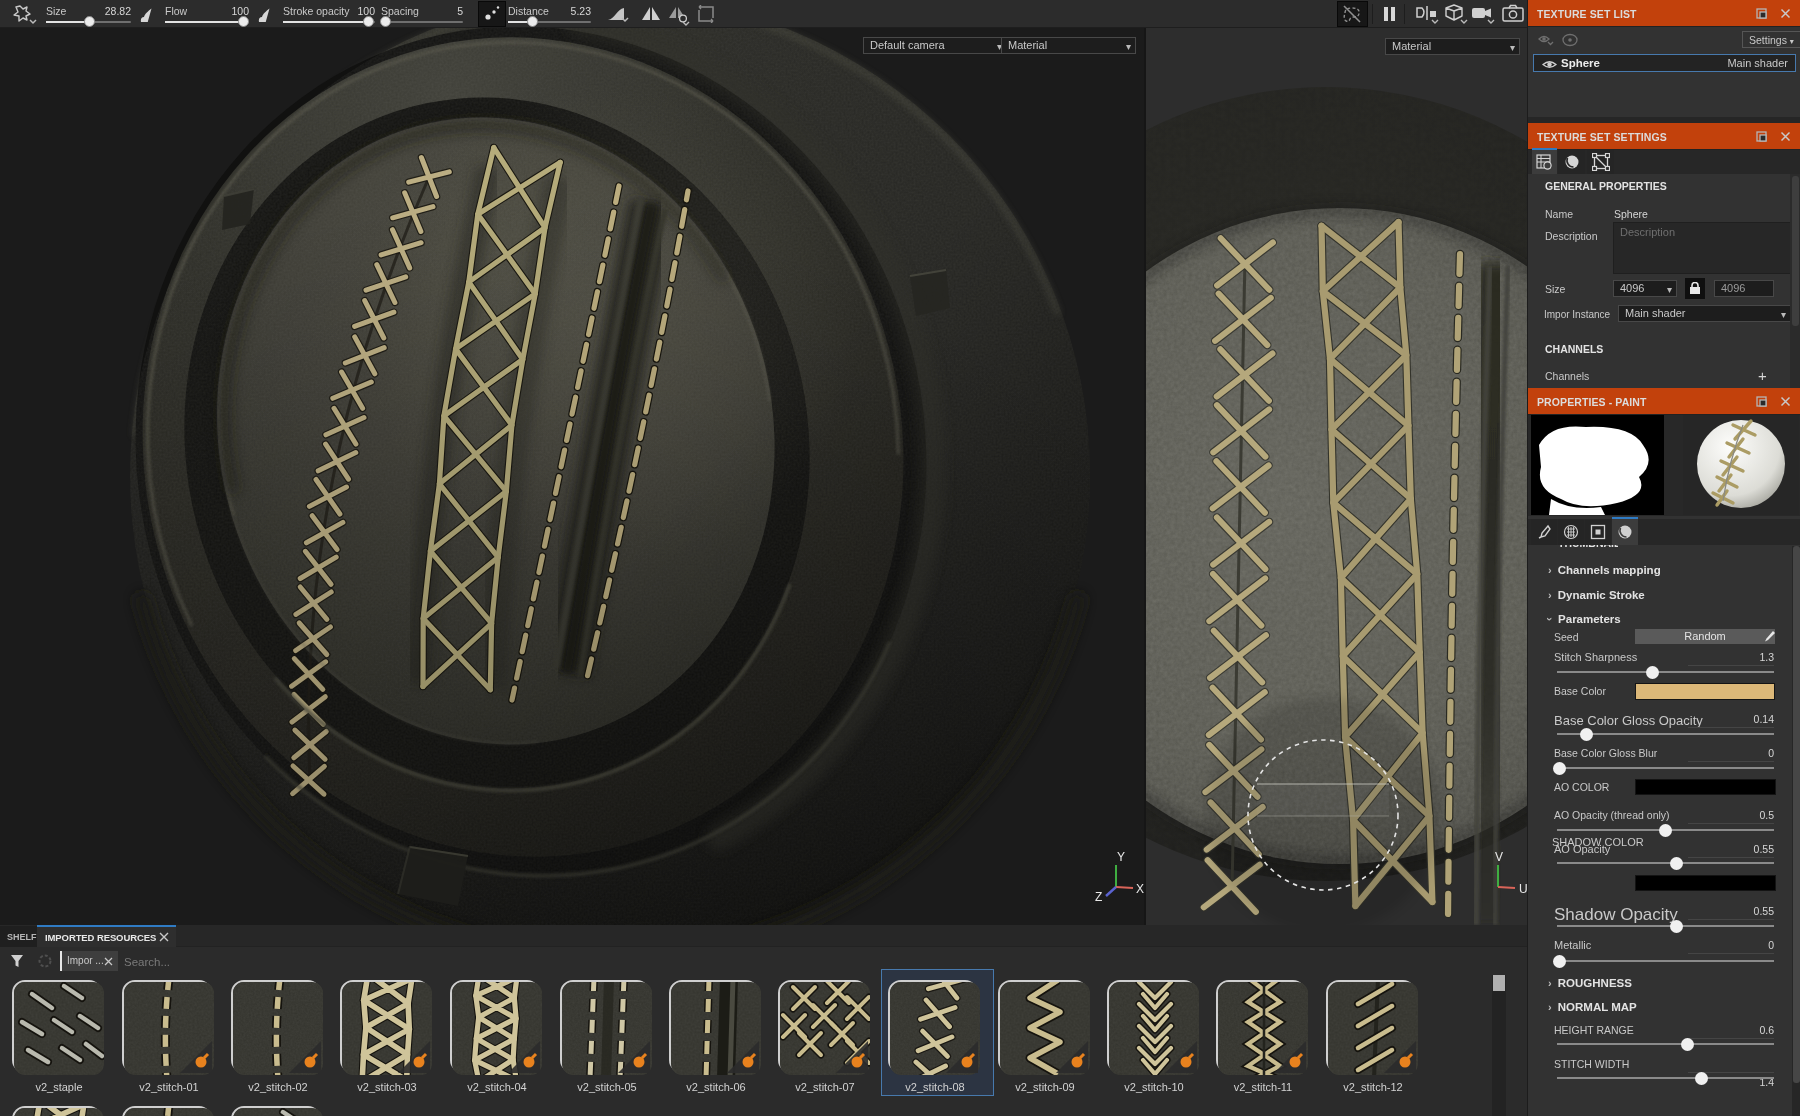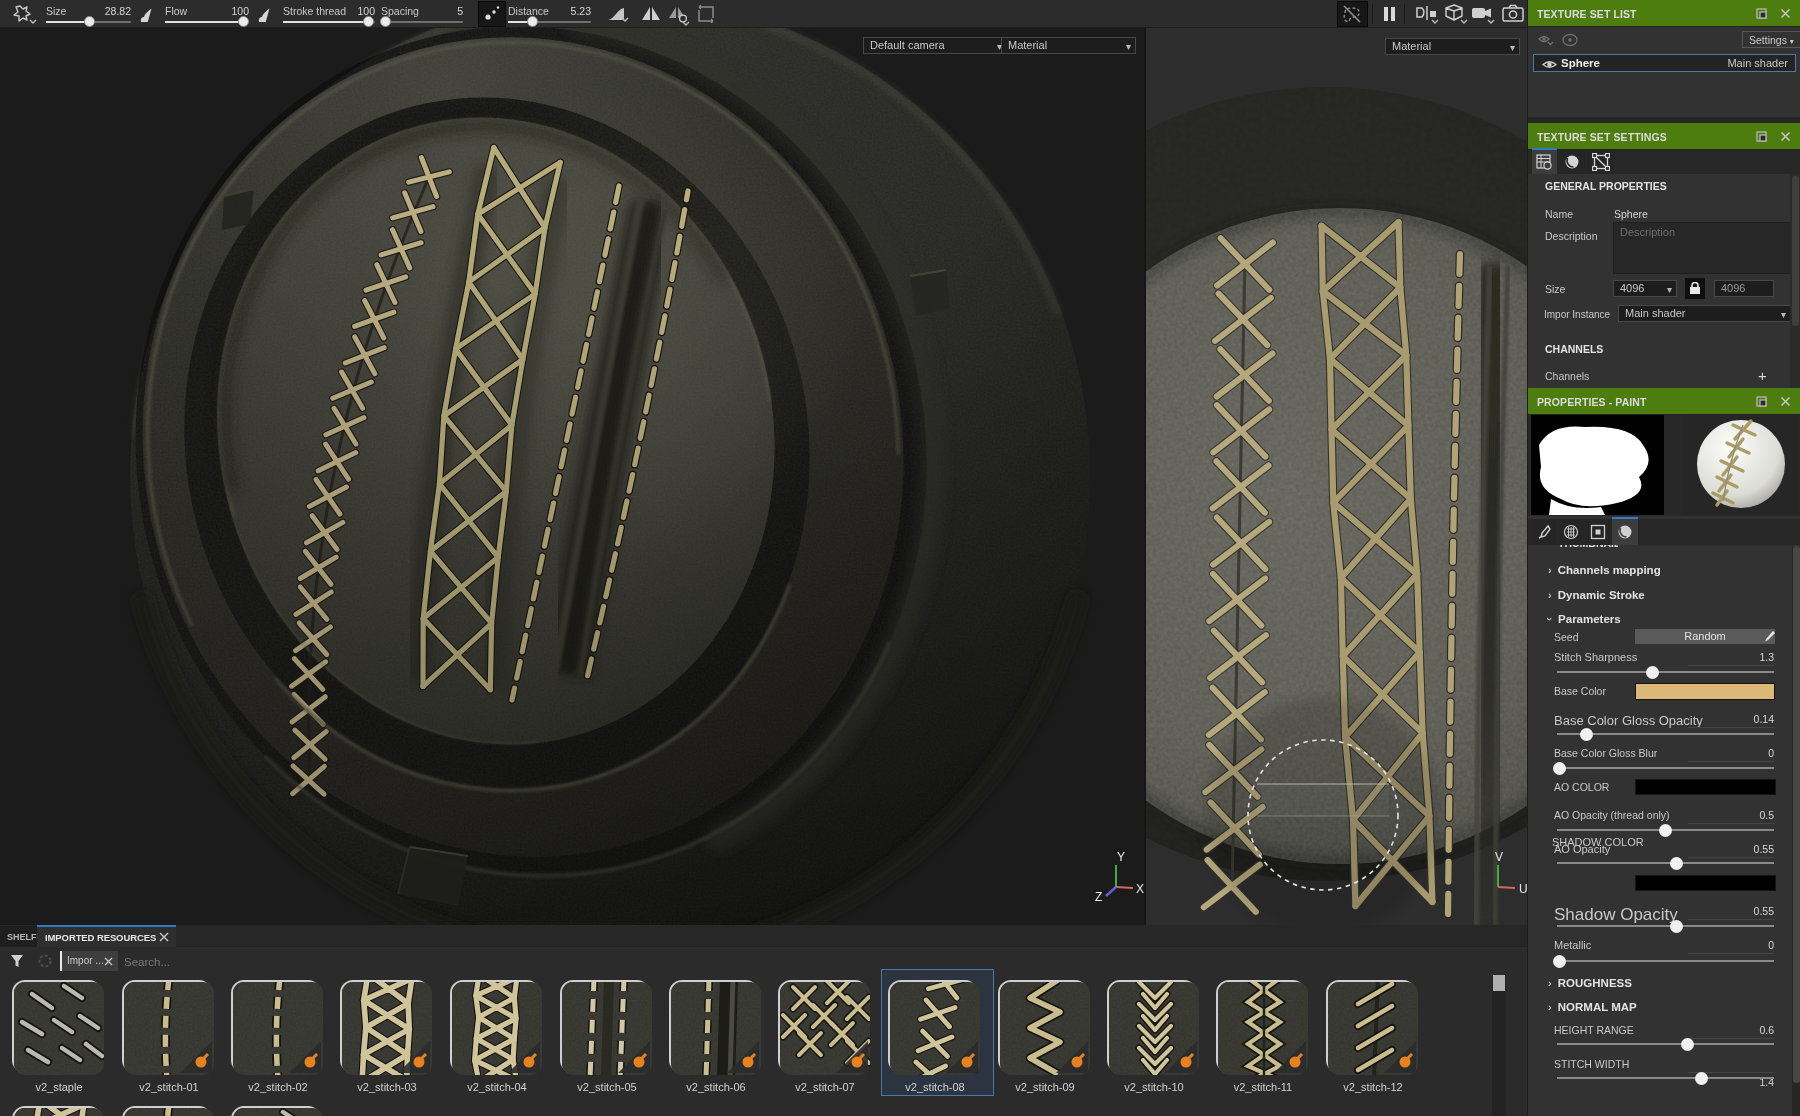--- a/index.html
+++ b/index.html
@@ -12,21 +12,21 @@
 .tslider{position:absolute;height:2px;background:#6f6f6f;border-radius:1px}
 .tslider .fill{position:absolute;left:0;top:0;height:2px;background:#e3e3e3}
 .tknob{position:absolute;width:11px;height:11px;border-radius:50%;background:#ececec;border:1px solid #8a8a8a}
 .pressbox{position:absolute;top:1px;height:26px;background:#171717;border:1px solid #090909}
 
 .dd{position:absolute;background:#1d1d1d;border:1px solid #484848;color:#c9c9c9;
  font-size:11px;line-height:15px;padding:0 6px;height:17px}
 .dd .chev{position:absolute;right:4px;top:1px;color:#bbb;font-size:10px}
 
 #rp{left:1527px;top:0;width:273px;height:1116px;background:#323232;border-left:1px solid #1c1c1c}
-.phead{position:absolute;left:0;width:273px;height:27px;background:#4d7c0f;border-bottom:1px solid #222}
+.phead{position:absolute;left:0;width:273px;height:27px;background:#c2410c;border-bottom:1px solid #222}
 .phead .t{position:absolute;left:9px;top:8px;font-size:10.5px;font-weight:bold;color:#dcdcdc;letter-spacing:.1px}
 .pslider{position:absolute;height:2px;background:#8a8a8a}
 .pknob{position:absolute;width:13px;height:13px;border-radius:50%;background:#f0f0f0}
 .sect{position:absolute;font-size:10.5px;font-weight:bold;color:#e3e3e3;white-space:nowrap}
 .chev2{color:#bdbdbd;font-size:11px;font-weight:bold}
 .swatch{position:absolute;border:1px solid #141414}
 .valline{position:absolute;height:1px;background:#454545}
 
 #shelf{left:0;top:925px;width:1527px;height:191px;background:#2b2b2b}
 .tile{position:absolute;width:90px;height:93px;border-radius:13px;border:2px solid #cfcfcf;overflow:hidden;background:#3a3a36}
@@ -286,21 +286,21 @@
     </svg>
     <div class="lbl abs" style="left:165px;top:5px">Flow</div>
     <div class="val abs" style="left:203px;top:5px;width:46px">100</div>
     <div class="tslider" style="left:165px;top:21px;width:84px">
       <div class="fill" style="width:79px"></div>
     </div>
     <div class="tknob" style="left:238px;top:16px"></div>
     <svg class="abs" style="left:258px;top:6px" width="14" height="16" viewBox="0 0 14 16">
       <path d="M11.5 2.5 C8 5 4.5 8.5 4 11 a3.6 3.6 0 1 0 4 4 z" transform="rotate(0 7 8)" fill="#d6d6d6"></path>
     </svg>
-    <div class="lbl abs" style="left:283px;top:5px">Stroke thread</div>
+    <div class="lbl abs" style="left:283px;top:5px">Stroke opacity</div>
     <div class="val abs" style="left:329px;top:5px;width:46px">100</div>
     <div class="tslider" style="left:283px;top:21px;width:92px">
       <div class="fill" style="width:86px"></div>
     </div>
     <div class="tknob" style="left:363px;top:16px"></div>
     <div class="lbl abs" style="left:381px;top:5px">Spacing</div>
     <div class="val abs" style="left:417px;top:5px;width:46px">5</div>
     <div class="tslider" style="left:381px;top:21px;width:82px">
       <div class="fill" style="width:5px"></div>
     </div>

